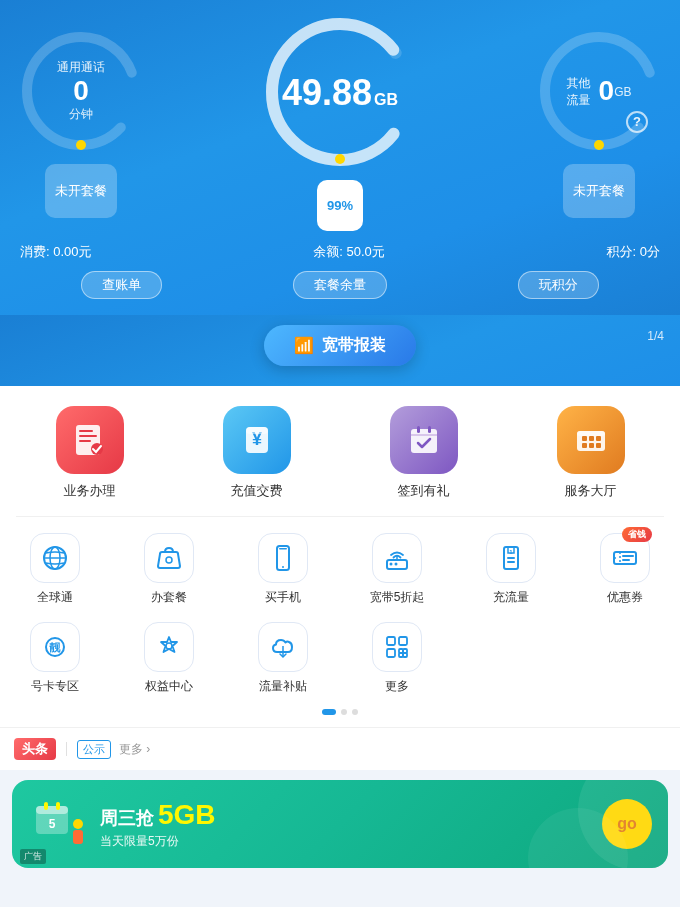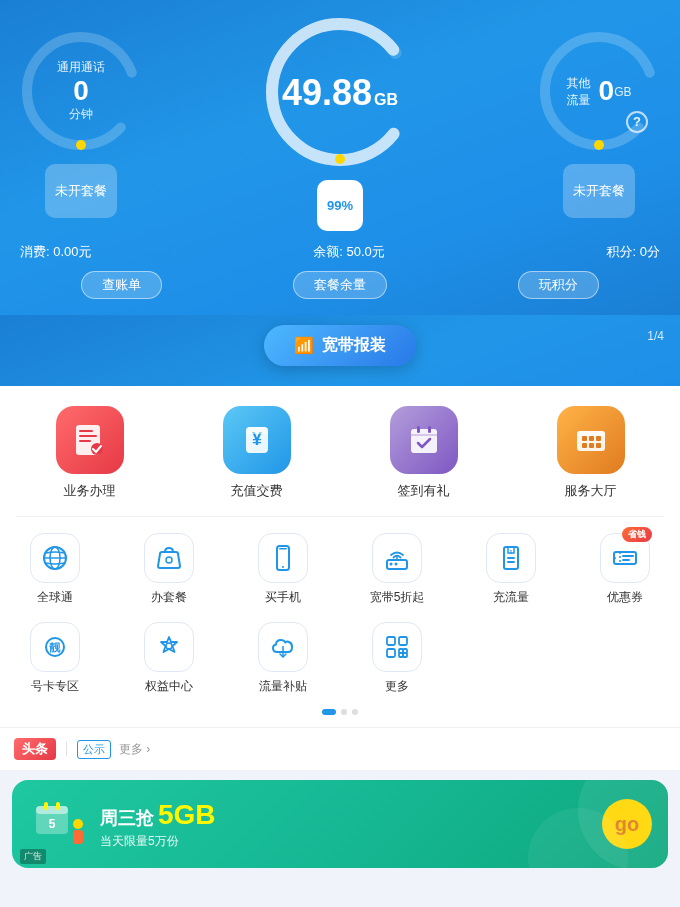--- a/index.html
+++ b/index.html
@@ -322,21 +322,21 @@
 
     .promo-sub {
       color: rgba(255,255,255,0.9);
       font-size: 12px;
       margin-top: 2px;
     }
 
     .promo-go-btn {
       background: #ffd700;
       color: #e07b20;
-      font-size: 20px;
+      font-size: 16px;
       font-weight: 900;
       width: 50px;
       height: 50px;
       border-radius: 50%;
       display: flex;
       align-items: center;
       justify-content: center;
       flex-shrink: 0;
       cursor: pointer;
     }

